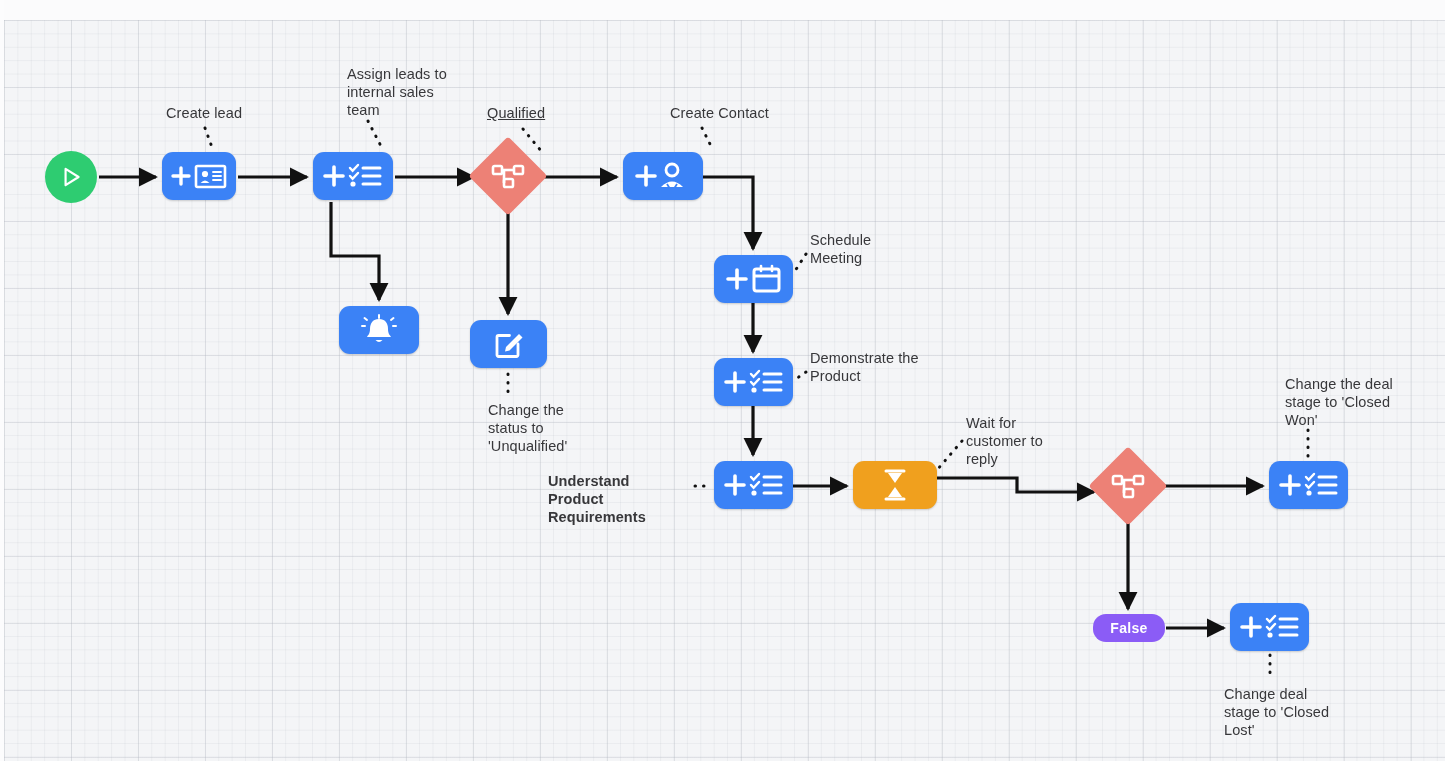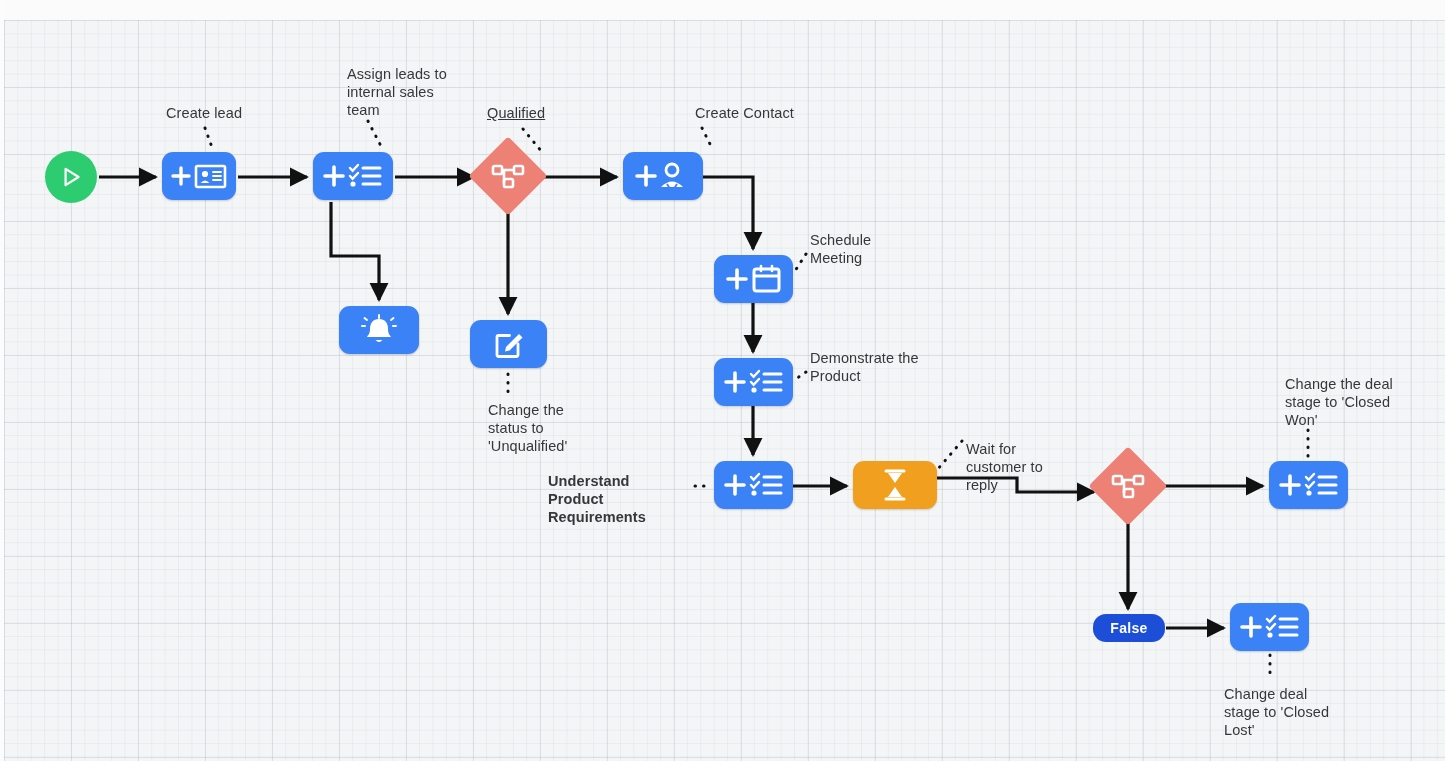--- a/index.html
+++ b/index.html
@@ -92,21 +92,21 @@
     position: absolute;
     font-size: 14.5px;
     line-height: 18px;
     color: #37373a;
     white-space: pre-line;
     letter-spacing: 0.1px;
   }
 
   .badge-false {
     position: absolute;
-    background: #1d4ed8;
+    background: #8b5cf6;
     color: #ffffff;
     font-weight: bold;
     font-size: 14px;
     border-radius: 13px;
     display: flex;
     align-items: center;
     justify-content: center;
     letter-spacing: 0.3px;
   }
 
@@ -407,37 +407,37 @@
   <div class="badge-false" style="left:1093px;top:614px;width:72px;height:28px;">False</div>
 
   <div class="label" style="left:166px;top:104px;">Create lead</div>
 
   <div class="label" style="left:347px;top:65px;width:120px;">Assign leads to
 internal sales
 team</div>
 
   <div class="label" style="left:487px;top:104px;text-decoration:underline;">Qualified</div>
 
-  <div class="label" style="left:695px;top:104px;">Create Contact</div>
+  <div class="label" style="left:670px;top:104px;">Create Contact</div>
 
   <div class="label" style="left:448px;top:401px;width:120px;margin-left:40px;">Change the
 status to
 'Unqualified'</div>
 
   <div class="label" style="left:810px;top:231px;width:110px;">Schedule
 Meeting</div>
 
   <div class="label" style="left:810px;top:349px;width:140px;">Demonstrate the
 Product</div>
 
   <div class="label" style="left:548px;top:472px;width:120px;font-weight:bold;">Understand
 Product
 Requirements</div>
 
-  <div class="label" style="left:966px;top:414px;width:110px;margin-top:26px;">Wait for
+  <div class="label" style="left:966px;top:414px;width:110px;">Wait for
 customer to
 reply</div>
 
   <div class="label" style="left:1261px;top:375px;width:135px;margin-left:24px;">Change the deal
 stage to 'Closed
 Won'</div>
 
   <div class="label" style="left:1224px;top:685px;width:135px;">Change deal
 stage to 'Closed
 Lost'</div>

